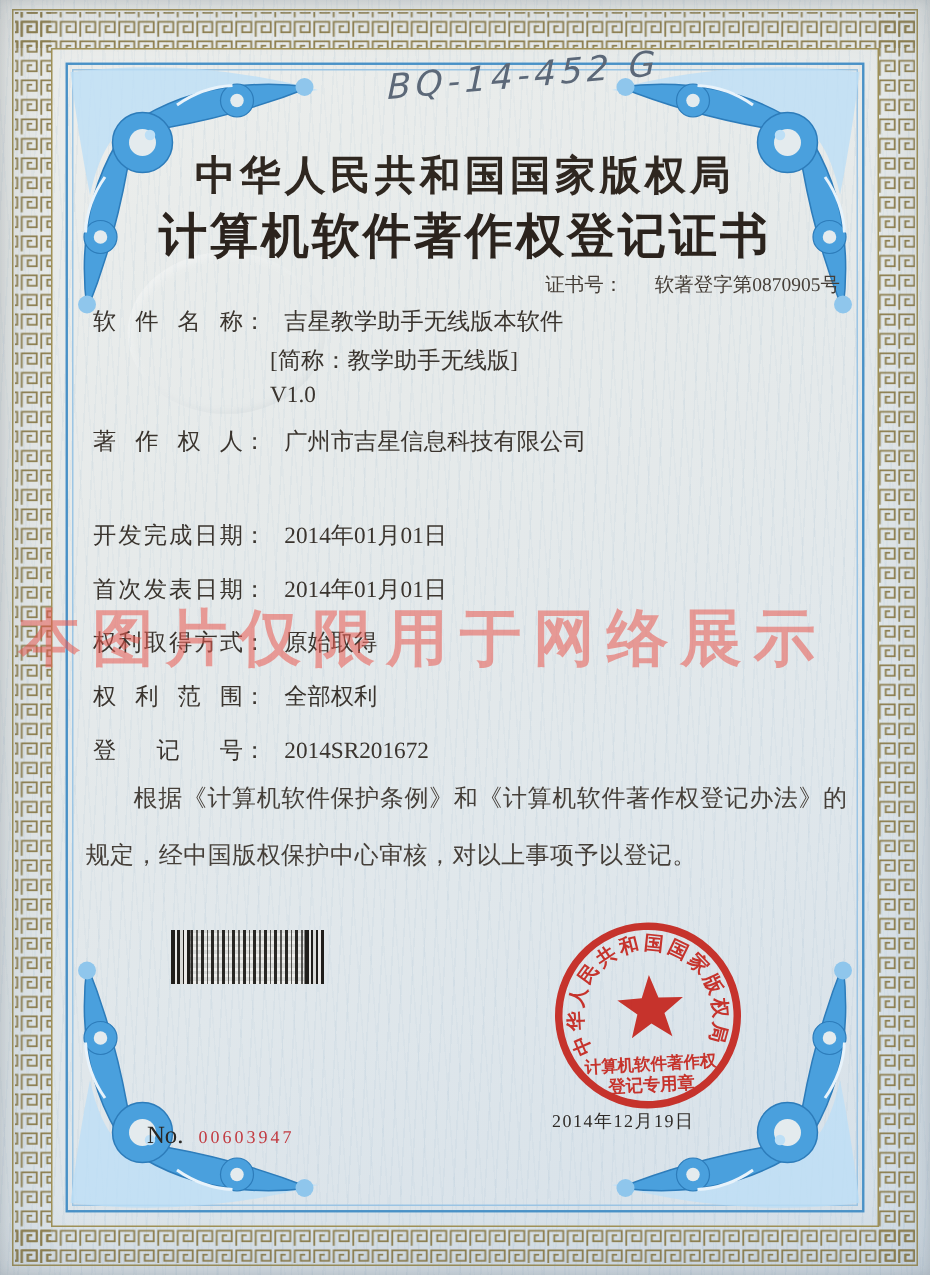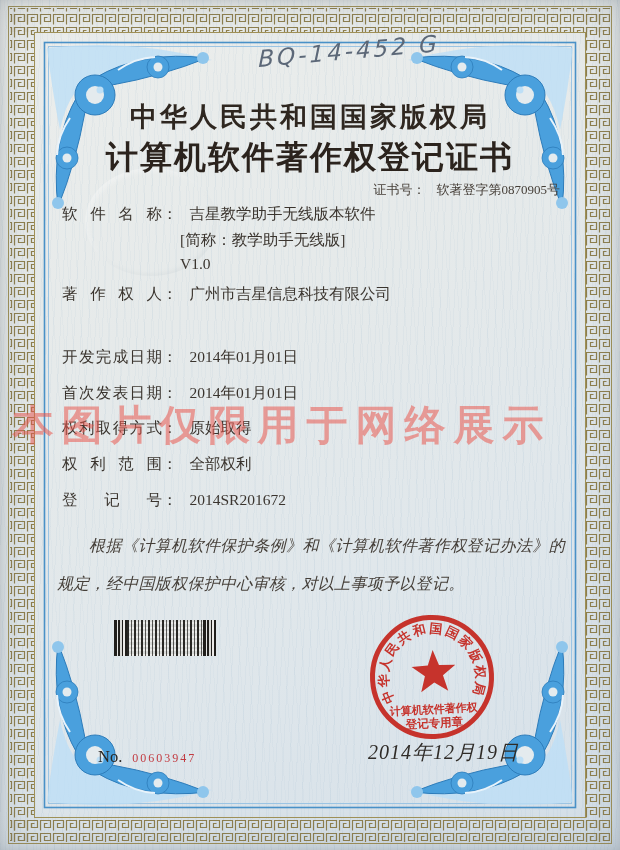--- a/index.html
+++ b/index.html
@@ -17,43 +17,43 @@
     opacity:.55;z-index:4;
     box-shadow:inset 3px 3px 4px rgba(255,255,255,.55), inset -2px -2px 4px rgba(150,162,175,.22);}
   .handwriting{position:absolute;left:258px;top:38px;z-index:12;
     font-family:"DejaVu Sans",sans-serif;font-style:italic;
     font-size:23px;letter-spacing:3px;color:#5c6878;transform:rotate(-5deg) skewX(-6deg);}
   .issuer{position:absolute;left:0;top:99px;width:620px;text-align:center;z-index:10;
     font-size:27px;font-weight:bold;letter-spacing:3px;color:#2f2720;}
   .cert-title{position:absolute;left:0;top:136px;width:620px;text-align:center;z-index:10;
     font-size:32px;font-weight:bold;letter-spacing:2px;color:#2b231d;}
   .cert-no{position:absolute;right:60px;top:181px;z-index:10;font-size:13px;color:#453e37;}
-  .cert-no .lab{margin-right:11px;}
+  .cert-no .lab{margin-right:21px;}
   .frow{position:absolute;left:62px;z-index:10;font-size:15.5px;color:#3a342e;white-space:nowrap;}
   .flabel{display:inline-block;width:100px;text-align:justify;text-align-last:justify;vertical-align:top;}
   .fcolon{display:inline-block;}
   .fval{margin-left:12px;}
   .fextra{position:absolute;left:180px;z-index:10;font-size:15.5px;color:#3a342e;white-space:nowrap;}
   .r0{top:204px}.e1{top:230px}.e2{top:255px}.r3{top:284px}
   .r4{top:347px}.r5{top:383px}.r6{top:418px}.r7{top:454px}.r8{top:490px}
   .watermark{position:absolute;left:0;top:398px;width:564px;text-align:center;z-index:50;
     font-family:"DejaVu Sans",sans-serif;font-weight:bold;font-size:41px;letter-spacing:8px;
     color:rgba(233,88,79,0.55);white-space:nowrap;pointer-events:none;}
-  .paragraph{position:absolute;left:57px;top:527px;width:508px;z-index:10;
-    font-size:16px;line-height:38px;color:#453f39;text-indent:2em;text-align:justify;letter-spacing:.3px;font-style:italic;}
+  .paragraph{position:absolute;left:57px;top:514px;width:508px;z-index:10;
+    font-size:16px;line-height:38px;color:#453f39;text-indent:2em;text-align:justify;letter-spacing:.3px;}
   .barcode{position:absolute;left:114px;top:620px;width:102px;height:36px;z-index:10;display:flex;
     background:#e9ebea;}
   .bc-cap{width:13px;height:100%;
     background:repeating-linear-gradient(90deg,#201e1b 0 3px,#e6e6e4 3px 4px,#201e1b 4px 6px,#d9d9d6 6px 8px,#201e1b 8px 9px,#eceae8 9px 11px,#201e1b 11px 13px);}
   .bc-mid{flex:1;height:100%;background-color:#d8dad8;
     background-image:
       repeating-linear-gradient(90deg, rgba(25,23,20,.92) 0 2px, transparent 2px 4px, rgba(25,23,20,.7) 4px 5px, transparent 5px 7px),
       repeating-linear-gradient(0deg, rgba(238,238,236,.95) 0 2px, transparent 2px 5px, rgba(238,238,236,.85) 5px 7px, transparent 7px 9px);}
   .seal{position:absolute;left:366px;top:611px;width:132px;height:132px;z-index:30;opacity:.93;}
-  .seal-date{position:absolute;left:368px;top:739px;z-index:40;font-size:20px;color:#2f2b27;letter-spacing:1px;font-style:italic;}
+  .seal-date{position:absolute;left:368px;top:739px;z-index:40;font-size:12px;color:#2f2b27;letter-spacing:1px;}
   .serial{position:absolute;left:98px;top:747px;z-index:10;font-size:16.5px;color:#2a2723;}
   .serial .num{color:#c23a40;letter-spacing:2px;margin-left:10px;font-family:Liberation Serif, serif;font-size:12px;}
 </style>
 </head>
 <body>
 
 <div class="stage">
 
   <div class="texture"></div>
   <div class="emboss"></div>

